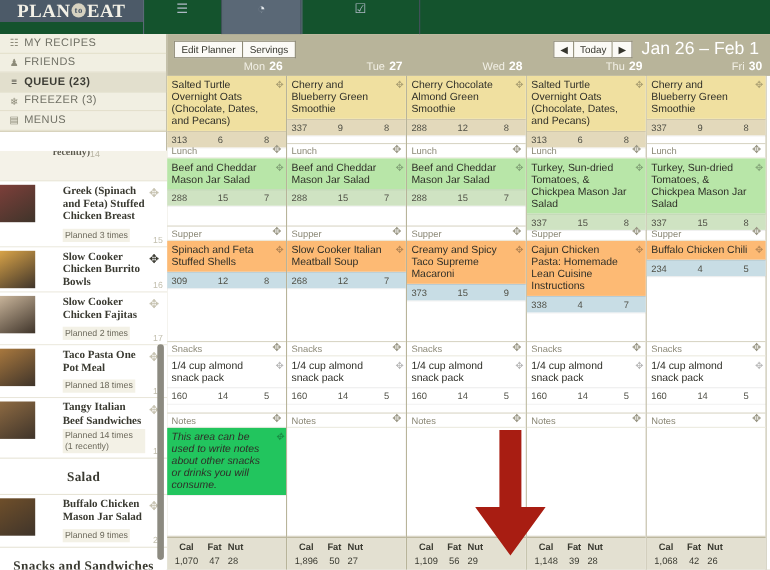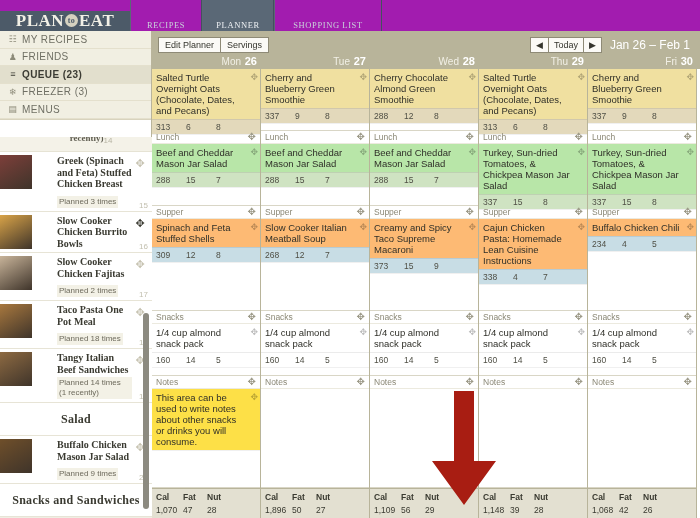--- a/index.html
+++ b/index.html
@@ -7,21 +7,21 @@
     width: 700px; height: 518px;
     font-family: "Liberation Sans", sans-serif;
     background: #ffffff;
     overflow: hidden;
   }
   #app { position: relative; width: 700px; height: 518px; background:#fff; }
 
   
   .topnav {
     position:absolute; left:0; top:0; width:700px; height:31px;
-    background:#a21caf; display:flex; align-items:flex-end;
+    background:#14532d; display:flex; align-items:flex-start;
   }
   .brand {
     width:130px; display:flex; align-items:center; justify-content:center;
     color:#fff; font-weight:bold; font-size:17px; letter-spacing:.5px;
     font-family:"Liberation Serif", serif;
     background:#4c5a68;
   }
   .brand .plan, .brand .eat { color:#f2f0e6; }
   .brand .to {
     display:inline-block; background:#d6d2c0; color:#4c5a68;
@@ -52,23 +52,23 @@
     height:17.5px; display:flex; align-items:center; gap:4px;
     padding-left:8px; font-size:10px; color:#6f6f64; letter-spacing:.4px;
     border-bottom:1px solid #e4e0cd; cursor:pointer;
     font-family:"Liberation Sans", sans-serif;
   }
   .sb-item .sicon { font-size:9px; color:#8d8b79; width:10px; text-align:center; }
   .sb-item.sel { background:#e2dfcd; color:#3c3c34; font-weight:bold; }
   .sb-item.sel .sicon { color:#3c3c34; }
 
   .sb-list { position:absolute; left:0; top:106px; width:152px; height:381px; overflow:hidden; background:#fff; }
-  .rowpartial { height:15px; background:#f4f2e8; border-bottom:1px solid #e6e3d4;
-    display:flex; align-items:flex-start; justify-content:center;
-    padding:0 6px 0 36px; overflow:hidden; }
+  .rowpartial { height:28px; background:#f4f2e8; border-bottom:1px solid #e6e3d4;
+    display:flex; align-items:flex-start; justify-content:flex-start;
+    padding:0 6px 0 48px; overflow:hidden; }
   .rowpartial .rp-t { font-size:9px; color:#5d5b4f; font-family:"Liberation Serif", serif;
     font-weight:bold; position:relative; top:-4px; }
   .rowpartial .rp-n { font-size:8px; color:#b8b5a4; position:relative; top:-1px;}
 
   .rcard { display:flex; align-items:flex-start; border-bottom:1px solid #e7e4d6;
     background:#fff; padding:3px 4px 3px 0; cursor:pointer; position:relative; }
   .rcard.shaded { background:#f0eee4; }
   .rcard .thumb { width:32px; height:34px; flex:0 0 32px; margin-right:5px;
      background:#8a7a5e; border:0; overflow:hidden; position:relative; }
   .rcard .body { flex:1; min-width:0;margin-left:20px; }
@@ -93,54 +93,54 @@
   
   .planner { position:absolute; left:152px; top:31px; width:548px; height:487px;
     background:#b8b49a; }
   .ptoolbar { position:relative; height:25px; padding:3px 6px 0 6px; display:flex; align-items:center; }
   .btn { background:#fbfaf6; border:1px solid #8e8a76; font-size:9px; color:#35352d;
     padding:2px 6px; height:16px; line-height:11px; cursor:pointer;
     font-family:"Liberation Sans", sans-serif; }
   .btn + .btn { border-left:0; }
   .navgroup { margin-left:auto; display:flex; align-items:center; }
   .navgroup .btn { padding:2px 5px; }
-  .daterange { font-size:12px; color:#ffffff; margin-left:8px; margin-right:4px;
+  .daterange { font-size:16px; color:#ffffff; margin-left:8px; margin-right:4px;
      font-family:"Liberation Sans", sans-serif; }
 
   .grid { position:absolute; left:0; top:25px; width:548px; height:462px; }
   .dayhdr { position:absolute; top:0; left:0; width:548px; height:13px; display:flex; }
   .dayhdr .dh { position:relative; }
   .dayhdr .dh span.dow { font-size:10px; color:#f2f0e6; position:absolute; right:20px; top:0px;}
   .dayhdr .dh span.dnum { font-size:11px; color:#ffffff; font-weight:bold; position:absolute; right:4px; top:-1px;}
 
   .cols { position:absolute; top:13px; left:0; width:548px; height:449px; display:flex; }
   .col { background:#ffffff; border-right:1px solid #b8b49a; height:449px;
      position:relative; display:flex; flex-direction:column; }
 
   .mealrow { border-bottom:1px solid #d9d6c6; position:relative; }
   .mealhdr { height:13px; display:flex; align-items:center; justify-content:space-between;
     padding:0 4px 0 4px; font-size:8.5px; color:#8b8876; border-bottom:1px solid #eceadf; }
   .mealhdr .plus { color:#9b9886; font-size:10px; line-height:10px; }
   .entry { margin:0; border-bottom:1px solid rgba(0,0,0,.06); }
   .entry .etitle { font-size:9.5px; line-height:11px; color:#2f2f28; padding:3px 14px 3px 4px;
      position:relative; font-family:"Liberation Sans", sans-serif; }
   .entry .ehandle { position:absolute; right:2px; top:3px; font-size:9px; color:rgba(0,0,0,.28); }
-  .entry .enums { display:flex; gap:0; font-size:8.5px; color:#4f4f45; padding:2px 4px;
+  .entry .enums { display:flex; gap:12px; font-size:8.5px; color:#4f4f45; padding:2px 4px;
      border-top:1px solid rgba(0,0,0,.08); }
   .entry .enums span { display:inline-block; }
   .entry .enums span:nth-child(1){ width:30px; }
   .entry .enums span:nth-child(2){ width:30px; }
 
   .e-breakfast .etitle { background:#f0e0a0; } .e-breakfast .enums { background:#e3d9bb; }
   .e-lunch .etitle { background:#b8e6a8; } .e-lunch .enums { background:#cfe3c2; }
   .e-supper .etitle { background:#fdba74; } .e-supper .enums { background:#c8dde5; }
-  .e-notes .etitle { background:#fde047; }
+  .e-notes .etitle { background:#22c55e;font-style:italic; }
 
   .totals { position:absolute; bottom:0; left:0; width:100%; height:30px;
-     background:#e3e0d1; border-top:1px solid #b8b49a; }
+     background:#e3e0d1; border-top:1px solid #b8b49a;text-align:center; }
   .totals .tl { display:flex; font-size:8.5px; color:#3a3a31; padding:3px 4px 0 4px; }
   .totals .tl.hdr { font-weight:bold; }
   .totals .tl span:nth-child(1){ width:27px; }
   .totals .tl span:nth-child(2){ width:24px; }
 
   .arrow { position:absolute; left:276px; top:360px; width:72px; height:118px;
      pointer-events:none; }
 </style>
 </head>
 <body>

